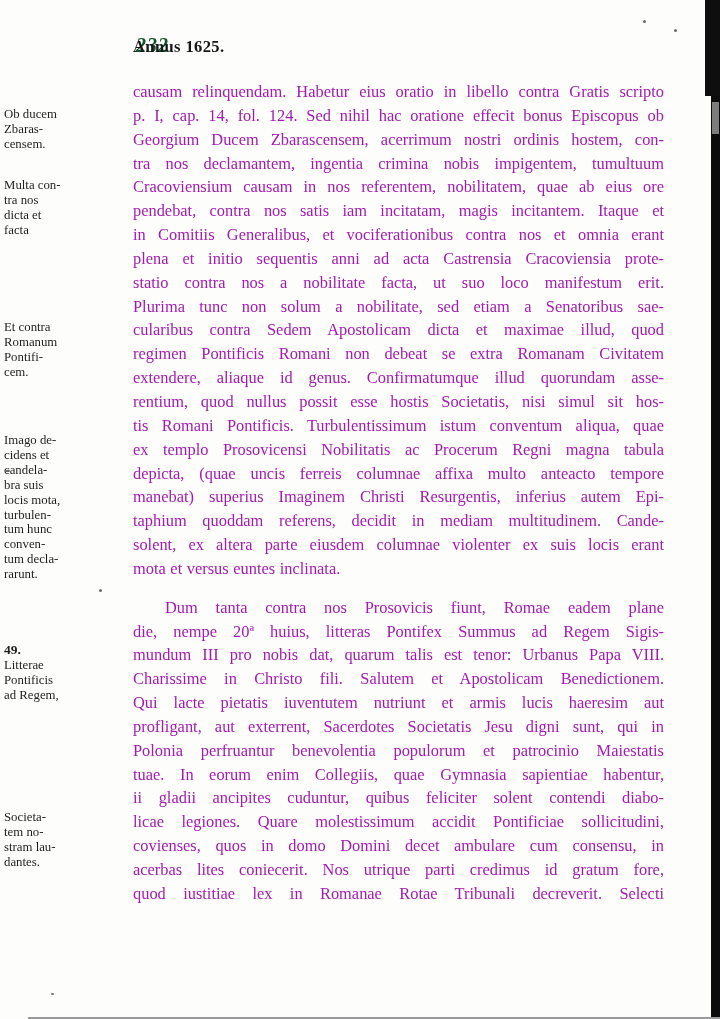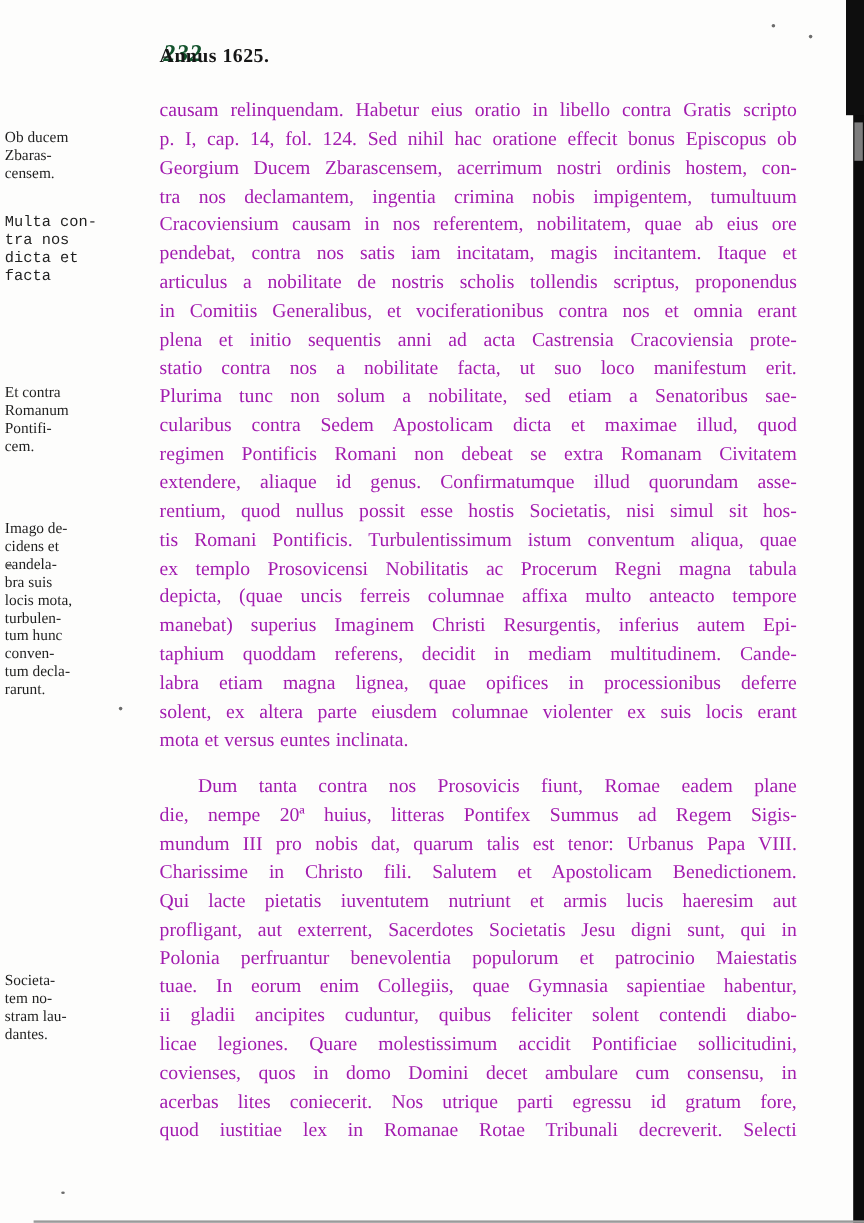--- a/index.html
+++ b/index.html
@@ -35,21 +35,21 @@
   }
   .bline.indent{padding-left:32px;margin-top:15px;}
   .bline.parend{text-align:left;text-align-last:left;-moz-text-align-last:left;}
 
   
   .margin-note{
     position:absolute;left:4px;width:126px;text-align:left;
     font-size:12.8px;line-height:14.9px;color:#1f1f1f;
   }
   .note-1{top:107px;}
-  .note-2{top:178px;font-family:Liberation Mono, monospace;}
+  .note-2{top:178px;}
   .note-3{top:320px;}
   .note-4{top:433px;}
   .note-5{top:643px;}
   .note-6{top:810px;}
   .mline{white-space:nowrap;}
   .mline.num{font-weight:700;font-size:13.5px;}
 
   
   .scan-edge-right{
     position:absolute;right:0;top:0;width:9px;height:1019px;background:#0b0b0b;
@@ -100,63 +100,67 @@
       <div class="mline">cidens et</div>
       <div class="mline">candela-</div>
       <div class="mline">bra suis</div>
       <div class="mline">locis mota,</div>
       <div class="mline">turbulen-</div>
       <div class="mline">tum hunc</div>
       <div class="mline">conven-</div>
       <div class="mline">tum decla-</div>
       <div class="mline">rarunt.</div>
     </div>
+  <div class="margin-note note-5">
+      <div class="mline num">49.</div>
+      <div class="mline">Litterae</div>
+      <div class="mline">Pontificis</div>
+      <div class="mline">ad Regem,</div>
+    </div>
   <div class="margin-note note-6">
       <div class="mline">Societa-</div>
       <div class="mline">tem no-</div>
       <div class="mline">stram lau-</div>
       <div class="mline">dantes.</div>
     </div>
 
   <div class="body-column">
       <div class="bline">causam relinquendam. Habetur eius oratio in libello contra Gratis scripto</div>
       <div class="bline">p. I, cap. 14, fol. 124. Sed nihil hac oratione effecit bonus Episcopus ob</div>
       <div class="bline">Georgium Ducem Zbarascensem, acerrimum nostri ordinis hostem, con-</div>
       <div class="bline">tra nos declamantem, ingentia crimina nobis impigentem, tumultuum</div>
       <div class="bline">Cracoviensium causam in nos referentem, nobilitatem, quae ab eius ore</div>
       <div class="bline">pendebat, contra nos satis iam incitatam, magis incitantem. Itaque et</div>
-      <div class="bline">articulus a nobilitate de nostris scholis tollendis scriptus, proponendus</div>
       <div class="bline">in Comitiis Generalibus, et vociferationibus contra nos et omnia erant</div>
       <div class="bline">plena et initio sequentis anni ad acta Castrensia Cracoviensia prote-</div>
       <div class="bline">statio contra nos a nobilitate facta, ut suo loco manifestum erit.</div>
       <div class="bline">Plurima tunc non solum a nobilitate, sed etiam a Senatoribus sae-</div>
       <div class="bline">cularibus contra Sedem Apostolicam dicta et maximae illud, quod</div>
       <div class="bline">regimen Pontificis Romani non debeat se extra Romanam Civitatem</div>
       <div class="bline">extendere, aliaque id genus. Confirmatumque illud quorundam asse-</div>
       <div class="bline">rentium, quod nullus possit esse hostis Societatis, nisi simul sit hos-</div>
       <div class="bline">tis Romani Pontificis. Turbulentissimum istum conventum aliqua, quae</div>
       <div class="bline">ex templo Prosovicensi Nobilitatis ac Procerum Regni magna tabula</div>
       <div class="bline">depicta, (quae uncis ferreis columnae affixa multo anteacto tempore</div>
       <div class="bline">manebat) superius Imaginem Christi Resurgentis, inferius autem Epi-</div>
       <div class="bline">taphium quoddam referens, decidit in mediam multitudinem. Cande-</div>
-      <div class="bline">labra etiam magna lignea, quae opifices in processionibus deferre</div>
       <div class="bline">solent, ex altera parte eiusdem columnae violenter ex suis locis erant</div>
       <div class="bline parend">mota et versus euntes inclinata.</div>
       <div class="bline indent">Dum tanta contra nos Prosovicis fiunt, Romae eadem plane</div>
       <div class="bline">die, nempe 20ª huius, litteras Pontifex Summus ad Regem Sigis-</div>
       <div class="bline">mundum III pro nobis dat, quarum talis est tenor: Urbanus Papa VIII.</div>
       <div class="bline">Charissime in Christo fili. Salutem et Apostolicam Benedictionem.</div>
       <div class="bline">Qui lacte pietatis iuventutem nutriunt et armis lucis haeresim aut</div>
       <div class="bline">profligant, aut exterrent, Sacerdotes Societatis Jesu digni sunt, qui in</div>
       <div class="bline">Polonia perfruantur benevolentia populorum et patrocinio Maiestatis</div>
       <div class="bline">tuae. In eorum enim Collegiis, quae Gymnasia sapientiae habentur,</div>
       <div class="bline">ii gladii ancipites cuduntur, quibus feliciter solent contendi diabo-</div>
       <div class="bline">licae legiones. Quare molestissimum accidit Pontificiae sollicitudini,</div>
       <div class="bline">covienses, quos in domo Domini decet ambulare cum consensu, in</div>
-      <div class="bline">acerbas lites coniecerit. Nos utrique parti egressu id gratum fore,</div>
+      <div class="bline">acerbas lites coniecerit. Nos utrique parti credimus id gratum fore,</div>
       <div class="bline">quod iustitiae lex in Romanae Rotae Tribunali decreverit. Selecti</div>
     </div>
 
   <div class="scan-edge-right"></div>
   <div class="scan-edge-right-top"></div>
   <div class="scan-edge-notch"></div>
   <div class="scan-edge-bottom"></div>
   <div class="speck s1"></div>
   <div class="speck s2"></div>
   <div class="speck s3"></div>

